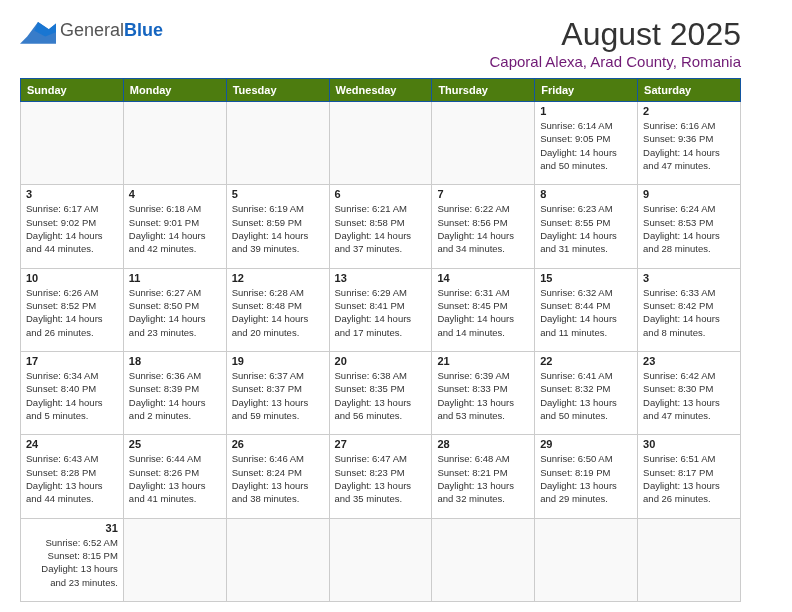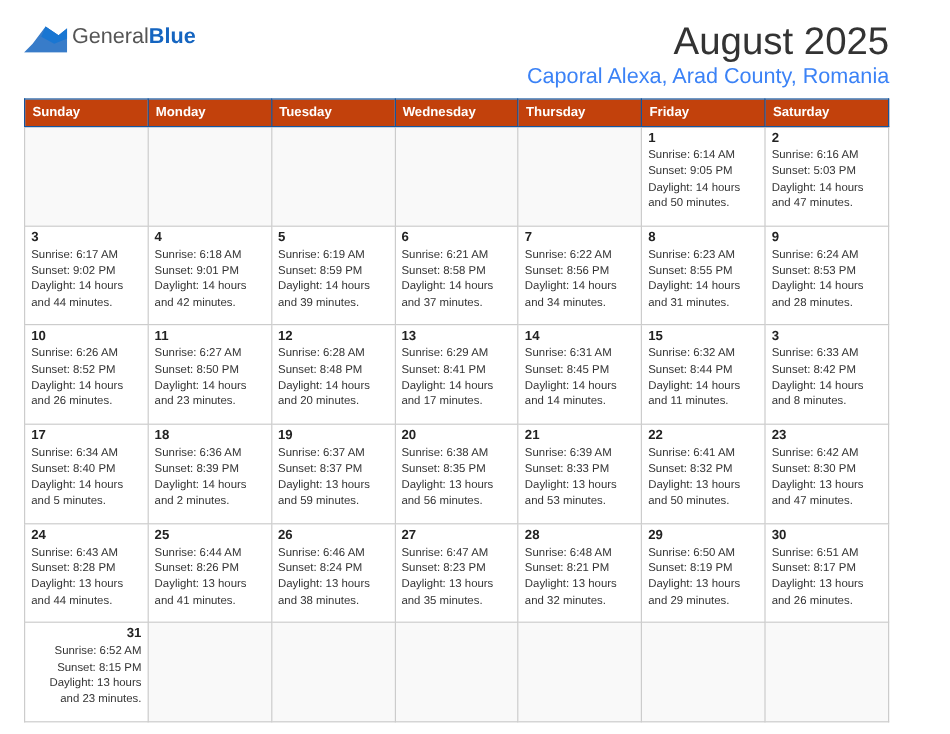--- a/index.html
+++ b/index.html
@@ -41,31 +41,31 @@
     }
     .title-block {
       text-align: right;
     }
     .month-title {
       font-size: 32px;
       color: #333;
       font-weight: normal;
     }
     .subtitle {
-      font-size: 18px;
-      color: #3b82f6;
+      font-size: 15px;
+      color: #701a75;
     }
     .calendar {
       width: 100%;
       border-collapse: collapse;
       flex: 1;
       font-size: 10px;
     }
     .calendar thead th {
-      background: #c2410c;
+      background: #4d7c0f;
       color: #fff;
       text-align: left;
       padding: 5px 6px;
       font-size: 11px;
       font-weight: bold;
       border: 1px solid #1255a0;
     }
     .calendar tbody td {
       border: 1px solid #ccc;
       vertical-align: top;
@@ -135,21 +135,21 @@
           <td class="empty-cell"></td>
           <td>
             <span class="day-num">1</span>
             <div class="day-info">Sunrise: 6:14 AM
 Sunset: 9:05 PM
 Daylight: 14 hours and 50 minutes.</div>
           </td>
           <td>
             <span class="day-num">2</span>
             <div class="day-info">Sunrise: 6:16 AM
-Sunset: 5:03 PM
+Sunset: 9:36 PM
 Daylight: 14 hours and 47 minutes.</div>
           </td>
         </tr>
         <tr>
           <td>
             <span class="day-num">3</span>
             <div class="day-info">Sunrise: 6:17 AM
 Sunset: 9:02 PM
 Daylight: 14 hours and 44 minutes.</div>
           </td>

